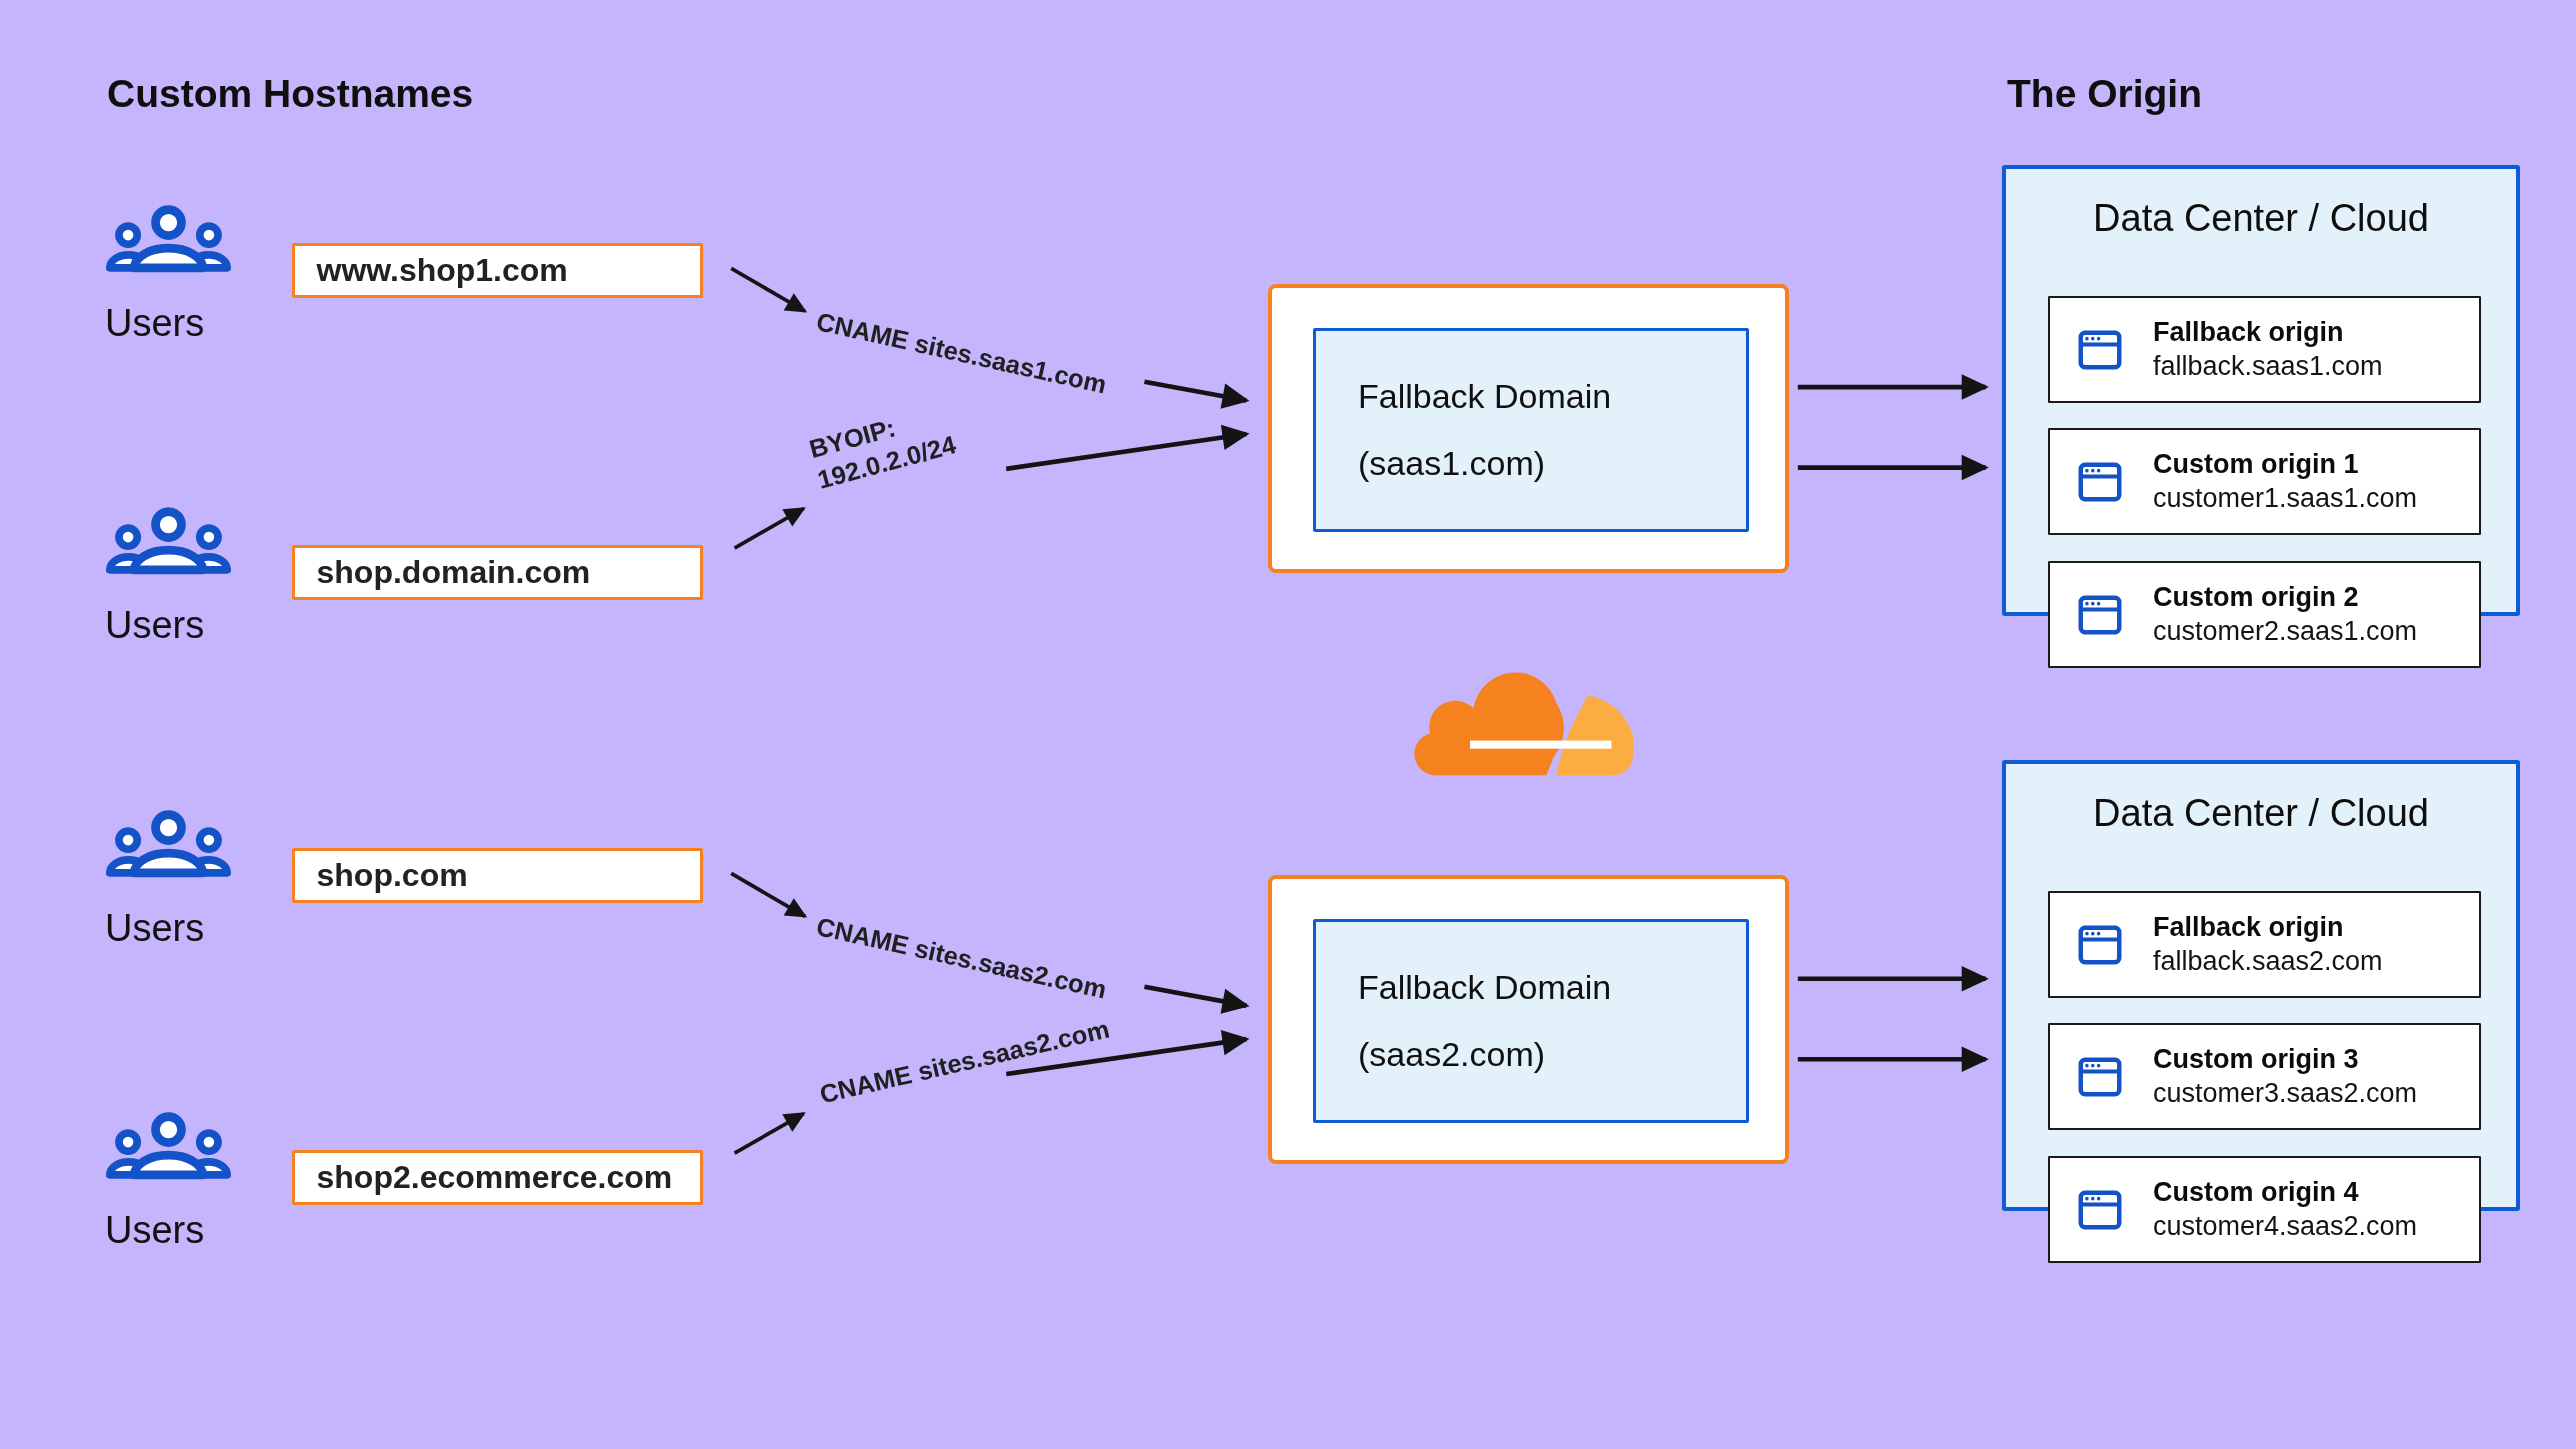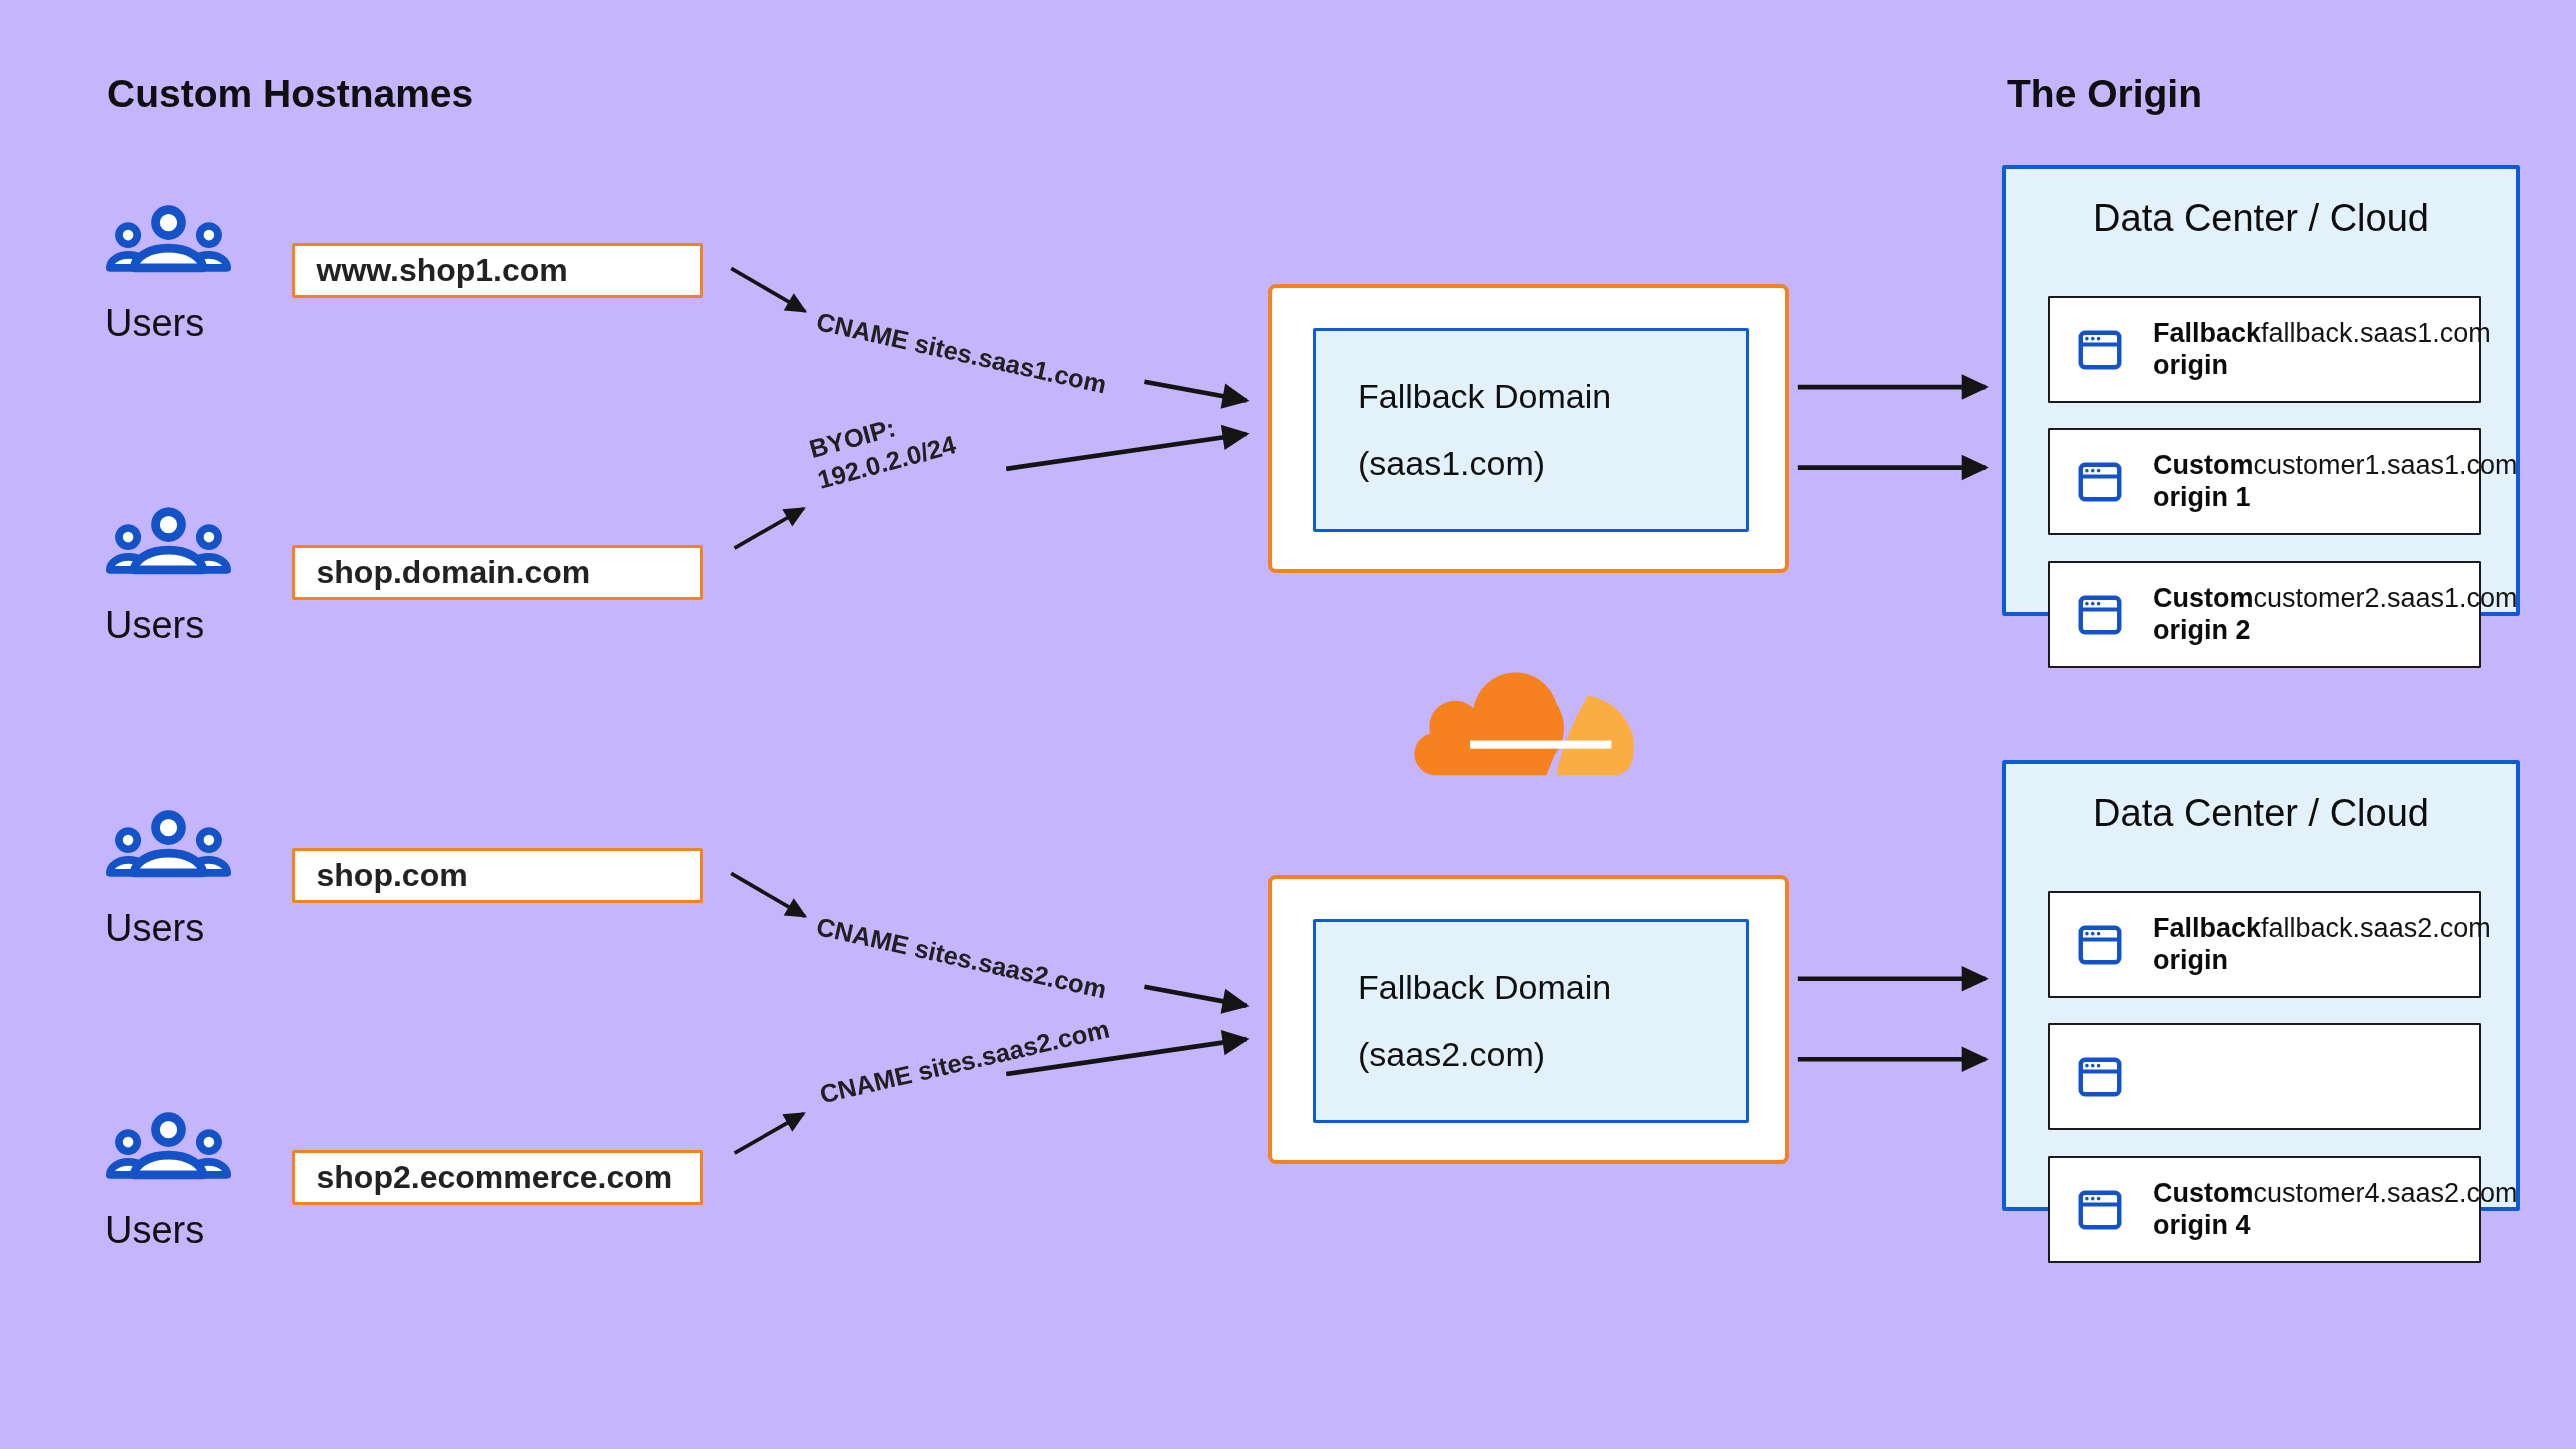--- a/index.html
+++ b/index.html
@@ -57,21 +57,21 @@
   .card{
     position:absolute;left:42px;width:433px;height:107px;box-sizing:border-box;
     background:#fff;border:2px solid var(--card-border);border-radius:1.3px;
     display:flex;align-items:center;padding-left:28px;column-gap:31px;
   }
   .c1{top:127px;} .c2{top:259px;} .c3{top:392px;}
   .bicon{width:44px;height:40px;flex:0 0 auto;}
   .bw{fill:#fff;stroke:var(--icon-blue);stroke-width:6.5;stroke-linejoin:round;}
   .bl{stroke:var(--icon-blue);stroke-width:5.5;}
   .bd{fill:var(--icon-blue);}
-  .ct{display:flex;flex-direction:row;row-gap:2px;}
+  .ct{display:flex;flex-direction:column;row-gap:2px;}
   .ct .t{font-size:27px;font-weight:700;color:#0c0c0c;line-height:1.15;}
   .ct .h{font-size:27px;font-weight:400;color:#141414;line-height:1.15;}
 
   
   .cf{position:absolute;left:1406px;top:665px;width:247px;height:117px;}
   .cf-orange{fill:var(--logo-orange);}
   .cf-light{fill:var(--logo-light);}
 
   
   .arrows{position:absolute;left:0;top:0;width:2576px;height:1449px;pointer-events:none;}
@@ -231,20 +231,24 @@
       </div>
     </div>
     <div class="card c2">
       <svg class="bicon" viewBox="0 0 64 58">
         <rect class="bw" x="4" y="4" width="56" height="50" rx="6"></rect>
         <line class="bl" x1="4" y1="21" x2="60" y2="21"></line>
         <circle class="bd" cx="13" cy="12.5" r="2.6"></circle>
           <circle class="bd" cx="21.5" cy="12.5" r="2.6"></circle>
           <circle class="bd" cx="30" cy="12.5" r="2.6"></circle>
       </svg>
+      <div class="ct">
+        <div class="t">Custom origin 3</div>
+        <div class="h">customer3.saas2.com</div>
+      </div>
     </div>
     <div class="card c3">
       <svg class="bicon" viewBox="0 0 64 58">
         <rect class="bw" x="4" y="4" width="56" height="50" rx="6"></rect>
         <line class="bl" x1="4" y1="21" x2="60" y2="21"></line>
         <circle class="bd" cx="13" cy="12.5" r="2.6"></circle>
           <circle class="bd" cx="21.5" cy="12.5" r="2.6"></circle>
           <circle class="bd" cx="30" cy="12.5" r="2.6"></circle>
       </svg>
       <div class="ct">

